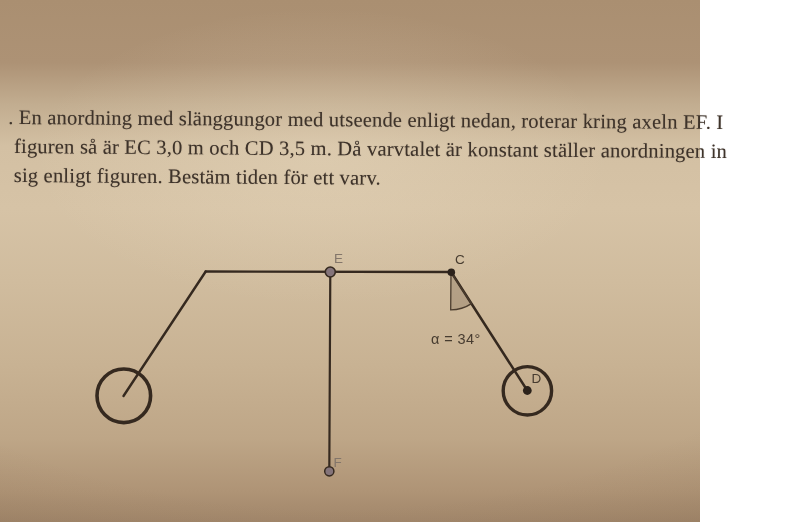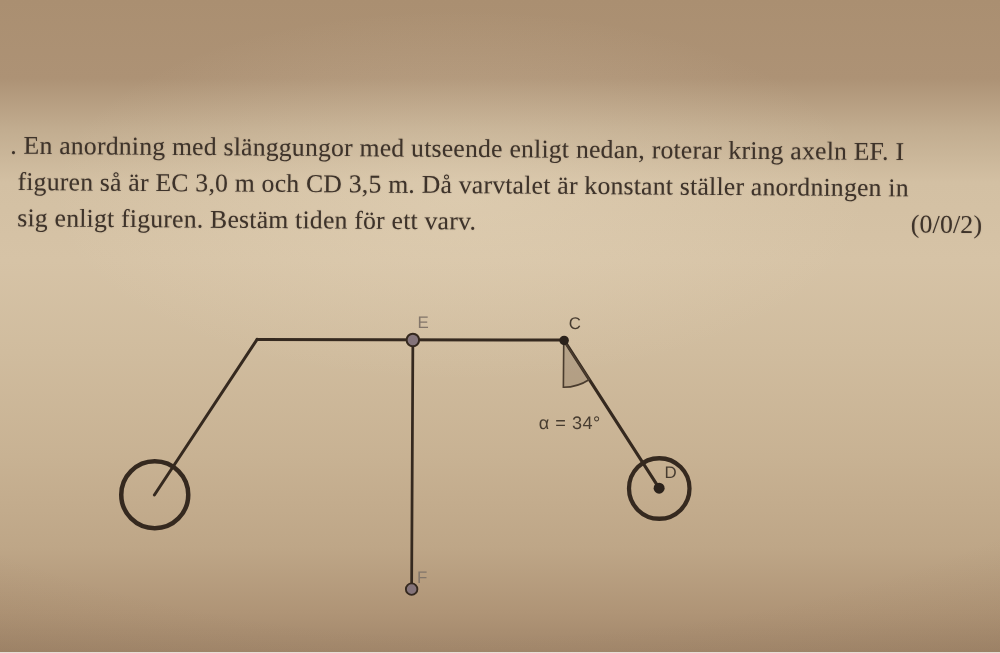--- a/index.html
+++ b/index.html
@@ -1,20 +1,20 @@
 <!DOCTYPE html>
 <html><head>
 <meta charset="utf-8">
 <style>
   * { margin:0; padding:0; box-sizing:border-box; }
   html, body { width:800px; height:522px; overflow:hidden; }
   body { font-family:"Liberation Serif", serif; }
 
   .stage {
-    position:relative; width:800px; height:522px;
+    position:relative; width:700px; height:522px;
     background:
       radial-gradient(55% 38% at 46% 30%, rgba(240,226,200,0.28) 0%, rgba(240,226,200,0) 75%),
       radial-gradient(135% 105% at 48% 36%, rgba(0,0,0,0) 58%, rgba(64,43,22,0.17) 100%),
       linear-gradient(180deg,
         #aa8f71 0%, #ad9275 12%, #c2ad90 20%, #d3c0a3 28%, #d6c3a6 40%,
         #d0bc9e 54%, #c8b293 70%, #bea687 84%, #af9476 94%, #a1866a 100%);
   }
 
   .problem {
     position:absolute; left:8px; top:103px; width:778px;
@@ -36,21 +36,20 @@
 </head>
 <body>
 
 <div class="stage">
 
   <div class="problem">
     <div class="pline">. En anordning med slänggungor med utseende enligt nedan, roterar kring axeln EF. I</div>
     <div class="pline indent">figuren så är EC 3,0 m och CD 3,5 m. Då varvtalet är konstant ställer anordningen in</div>
     <div class="pline indent line3">
       <span>sig enligt figuren. Bestäm tiden för ett varv.</span>
-      <span class="score">(0/0/2)</span>
     </div>
   </div>
 
   <svg class="figure" viewBox="0 0 800 522">
 
     <line x1="205.7" y1="271.5" x2="452.5" y2="272" stroke-width="2.4" stroke-linecap="round" stroke="#35291f"></line>
     <line x1="330.3" y1="272" x2="329.3" y2="471" stroke-width="2.2" stroke-linecap="round" stroke="#35291f"></line>
     <line x1="205.7" y1="271.5" x2="123.5" y2="396" stroke-width="2.4" stroke-linecap="round" stroke="#35291f"></line>
     <line x1="451.3" y1="272.3" x2="527.3" y2="390.5" stroke-width="2.5" stroke-linecap="round" stroke="#35291f"></line>
 

